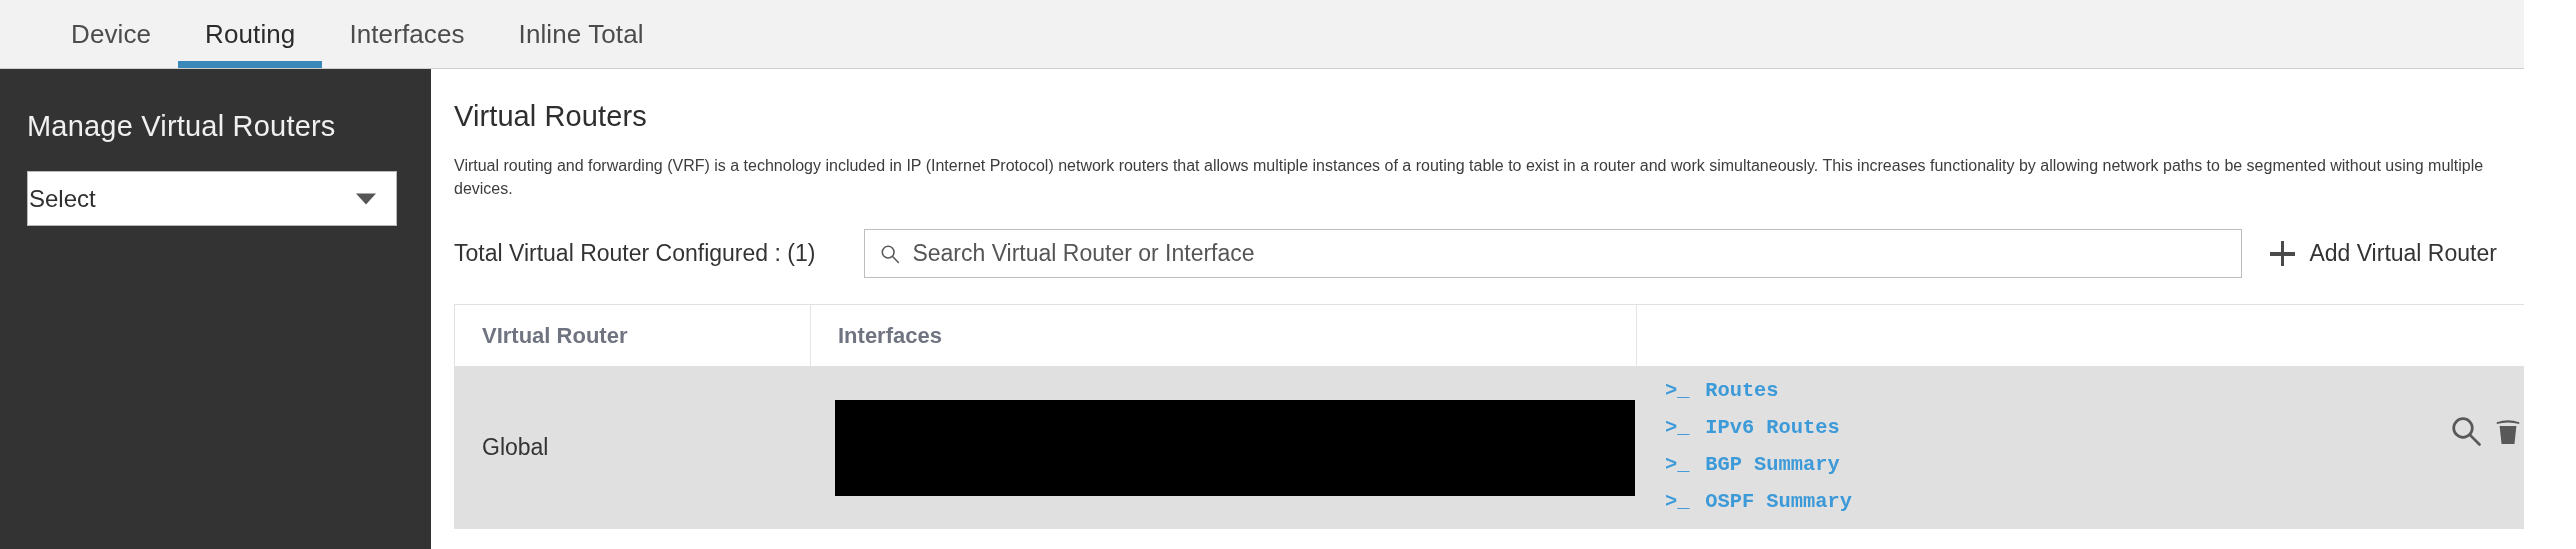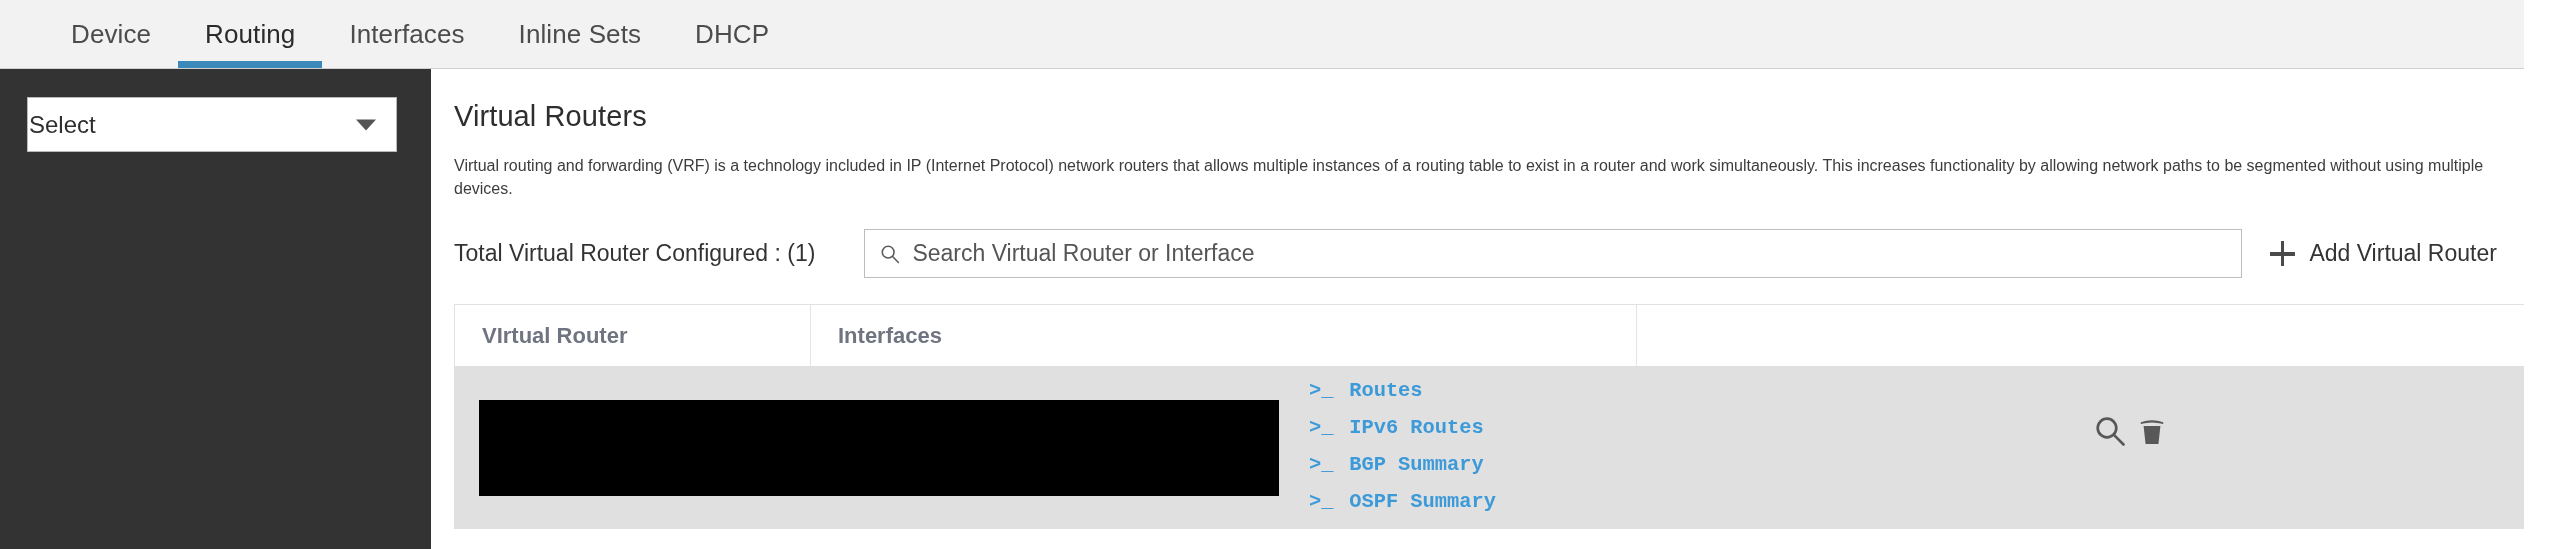--- a/index.html
+++ b/index.html
@@ -236,28 +236,26 @@
     <div class="tab">
       <span>Device</span>
     </div>
     <div class="tab active">
       <span>Routing</span>
     </div>
     <div class="tab">
       <span>Interfaces</span>
     </div>
     <div class="tab">
-      <span>Inline Sets</span>
-    </div>
-    <div class="tab">
-      <span>DHCP</span>
+      <span>Inline Total</span>
     </div>
   </div>
 
   <div class="sidebar">
+    <div class="sidebar-title">Manage Virtual Routers</div>
 
     <div class="vr-select">
       <span class="sel-label">Select</span>
       <span class="caret"></span>
     </div>
   </div>
 
   <div class="main">
 
     <div class="page-title">Virtual Routers</div>
@@ -285,20 +283,21 @@
     <div class="table">
 
       <div class="thead">
         <div class="th col-vr">VIrtual Router</div>
         <div class="th col-if">Interfaces</div>
         <div class="th col-ac"></div>
       </div>
 
       <div class="trow">
 
+        <div class="td col-vr">Global</div>
 
         <div class="td col-if">
           <div class="redacted"></div>
         </div>
 
         <div class="td col-st">
           <div class="cmd-link">
             <span class="prompt">&gt;_</span><span>Routes</span>
           </div>
           <div class="cmd-link">

